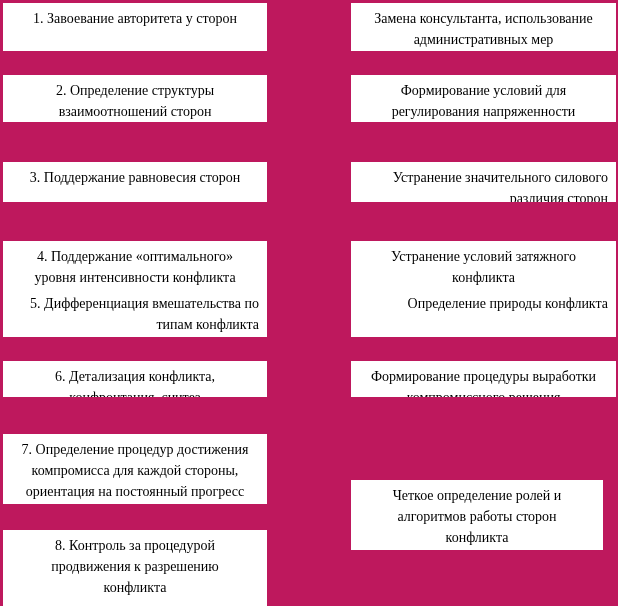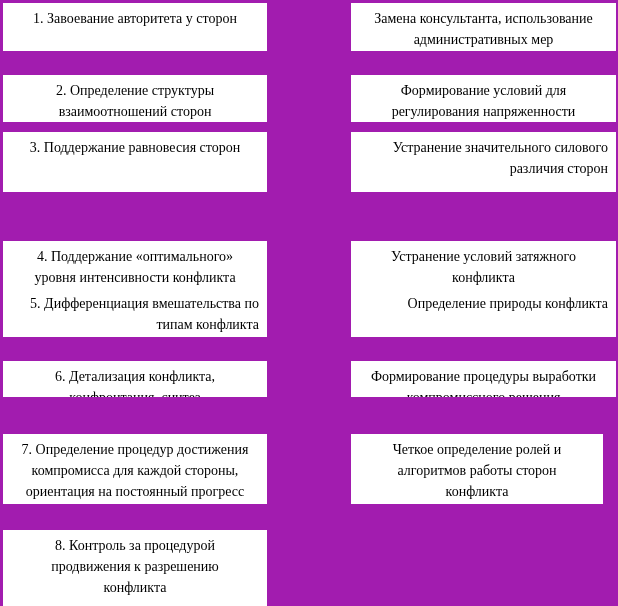--- a/index.html
+++ b/index.html
@@ -10,21 +10,21 @@
     width: 618px;
     height: 606px;
     background: #000000;
     overflow: hidden;
     font-family: "Liberation Serif", "DejaVu Serif", serif;
   }
   .canvas {
     position: relative;
     width: 618px;
     height: 606px;
-    background: #a21caf;
+    background: #be185d;
   }
   .box {
     position: absolute;
     background: #ffffff;
     color: #000000;
     font-size: 14px;
     line-height: 21px;
     text-align: center;
     white-space: pre-line;
     padding: 5px 8px;
@@ -34,27 +34,27 @@
   .box.align-left {
     text-align: right;
   }
   
   .col-left  { left: 3px;   width: 264px; }
   
   .col-right { left: 351px; width: 265px; }
   
   .row-1 { top: 3px;   height: 48px; }
   .row-2 { top: 75px;  height: 47px; }
-  .row-3 { top: 132px; height: 60px; }
+  .row-3 { top: 162px; height: 40px; }
   .row-4 { top: 219px; height: 48px; margin-top: 22px; }
   .row-5 { top: 288px; height: 49px; text-align: right; }
   .row-6 { top: 361px; height: 36px; }
   .row-7 { top: 434px; height: 70px; }
   .row-8 { top: 530px; height: 80px; }
-  .narrow { width: 252px; }
+  .narrow { width: 252px; margin-top: 46px; }
 </style>
 </head>
 <body>
 
 <div class="canvas">
 
   <div class="box col-left row-1">1. Завоевание авторитета у сторон</div>
   <div class="box col-left row-2">2. Определение структуры
 взаимоотношений сторон</div>
   <div class="box col-left row-3">3. Поддержание равновесия сторон</div>

